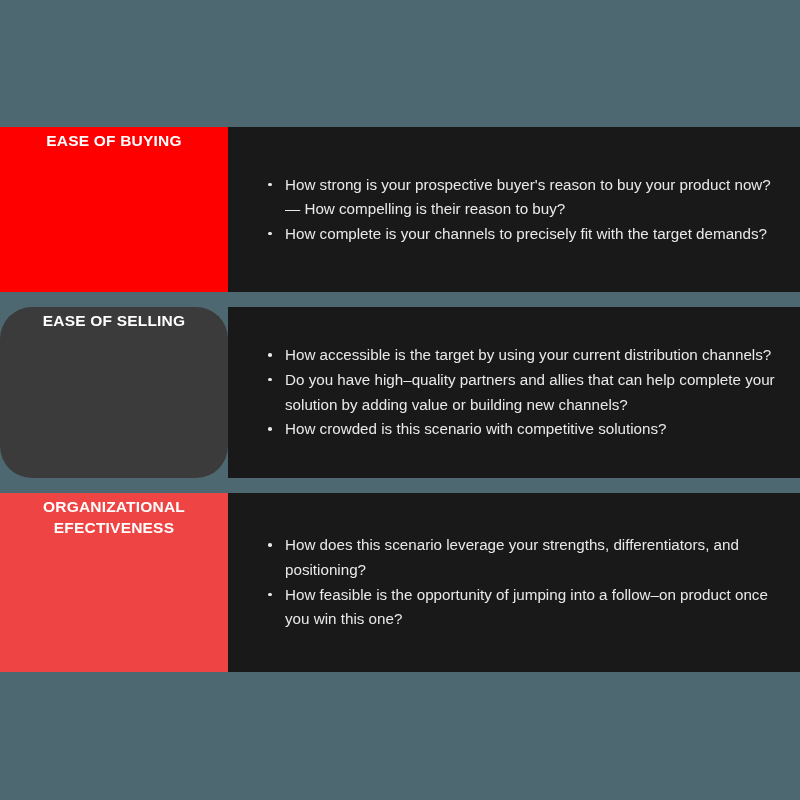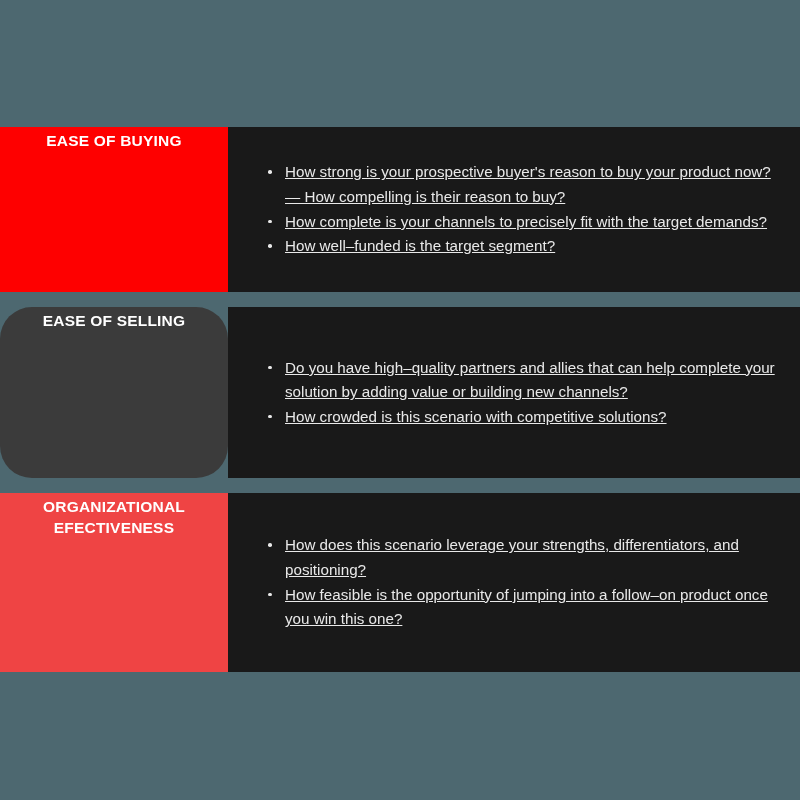--- a/index.html
+++ b/index.html
@@ -66,21 +66,20 @@
     list-style: none;
     width: 100%;
   }
   ul.bullets li {
     position: relative;
     color: #e9e9e9;
     font-size: 15.2px;
     line-height: 1.62;
     padding: 0 0 0 17px;
     margin: 0;
-    text-decoration: underline;
   }
   ul.bullets li::before {
     content: "";
     position: absolute;
     left: 0;
     top: 10px;
     width: 3.5px;
     height: 3.5px;
     background: #e9e9e9;
     border-radius: 50%;
@@ -92,31 +91,31 @@
 <div class="board">
 
   <div class="row row-1">
     <div class="label-cell label-red">
       <div class="label-text">EASE OF BUYING</div>
     </div>
     <div class="content-cell">
       <ul class="bullets">
         <li>How strong is your prospective buyer's reason to buy your product now? — How compelling is their reason to buy?</li>
         <li>How complete is your channels to precisely fit with the target demands?</li>
-        <li>How well–funded is the target segment?</li>
       </ul>
     </div>
   </div>
 
   <div class="row row-2">
     <div class="label-cell label-dark">
       <div class="label-text">EASE OF SELLING</div>
     </div>
     <div class="content-cell">
       <ul class="bullets">
+        <li>How accessible is the target by using your current distribution channels?</li>
         <li>Do you have high–quality partners and allies that can help complete your solution by adding value or building new channels?</li>
         <li>How crowded is this scenario with competitive solutions?</li>
       </ul>
     </div>
   </div>
 
   <div class="row row-3">
     <div class="label-cell label-gray">
       <div class="label-text">ORGANIZATIONAL EFECTIVENESS</div>
     </div>

